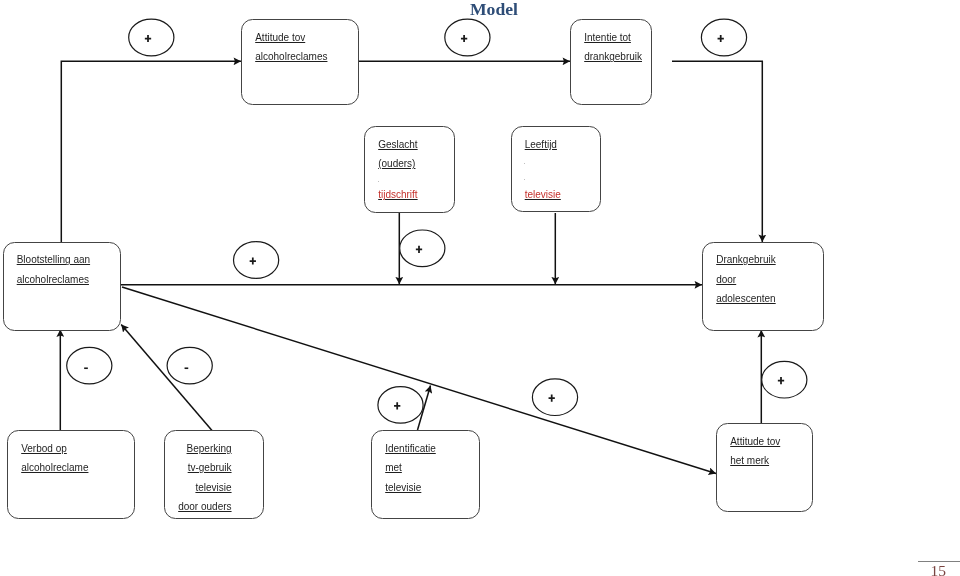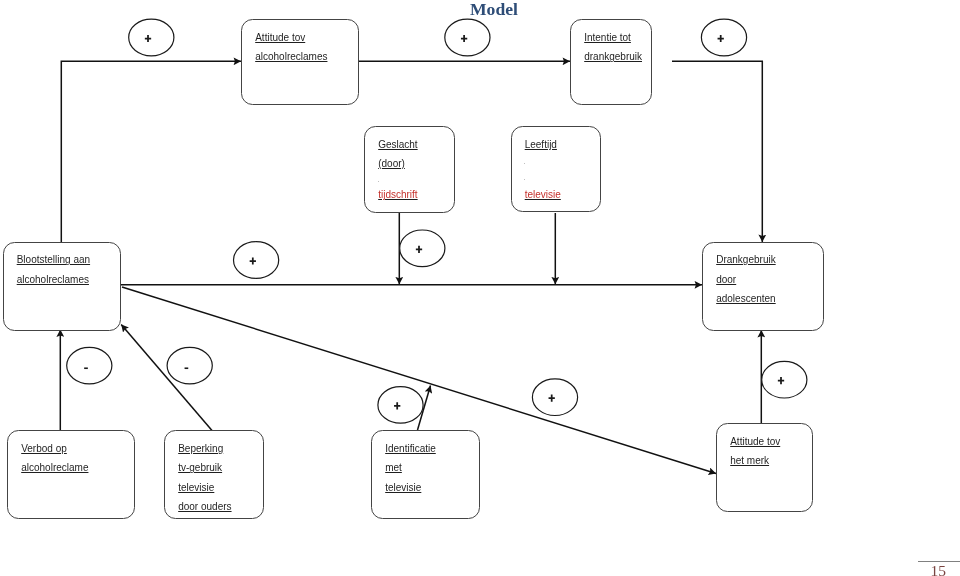--- a/index.html
+++ b/index.html
@@ -53,21 +53,21 @@
       </div>
       <div class="node" style="left: 570px; top: 19px; width: 82px; height: 86px;">
         <div class="txt">
           <div>Intentie tot</div>
           <div>drankgebruik</div>
         </div>
       </div>
       <div class="node" style="left: 356px; top: 126px; width: 90.5px; height: 87px; margin-left: 8px;">
         <div class="txt">
           <div>Geslacht</div>
-          <div>(door)</div>
+          <div>(ouders)</div>
           <div style="height: 11.3px; line-height: 11.3px; font-size: 1px;">&nbsp;</div>
           <div class="red">tijdschrift</div>
         </div>
       </div>
       <div class="node" style="left: 510.5px; top: 126px; width: 90px; height: 86px;">
         <div class="txt">
           <div>Leeftijd</div>
           <div style="height: 15.35px; line-height: 15.35px; font-size: 1px;">&nbsp;</div>
           <div style="height: 15.35px; line-height: 15.35px; font-size: 1px;">&nbsp;</div>
           <div class="red">televisie</div>
@@ -85,21 +85,21 @@
           <div>door</div>
           <div>adolescenten</div>
         </div>
       </div>
       <div class="node" style="left: 7px; top: 430px; width: 128px; height: 89px;">
         <div class="txt">
           <div>Verbod op</div>
           <div>alcoholreclame</div>
         </div>
       </div>
-      <div class="node" style="left: 164px; top: 430px; width: 100px; height: 89px;">
+      <div class="node" style="left: 164px; top: 430px; width: 100px; height: 89px; text-align: right;">
         <div class="txt">
           <div>Beperking</div>
           <div>tv-gebruik</div>
           <div>televisie</div>
           <div>door ouders</div>
         </div>
       </div>
       <div class="node" style="left: 371px; top: 430px; width: 109px; height: 89px;">
         <div class="txt">
           <div>Identificatie</div>

